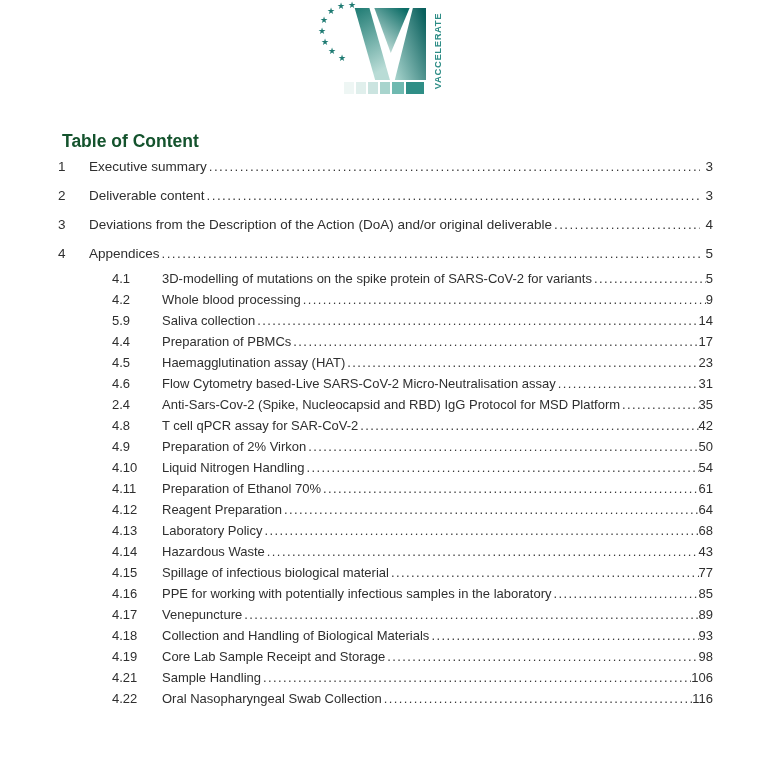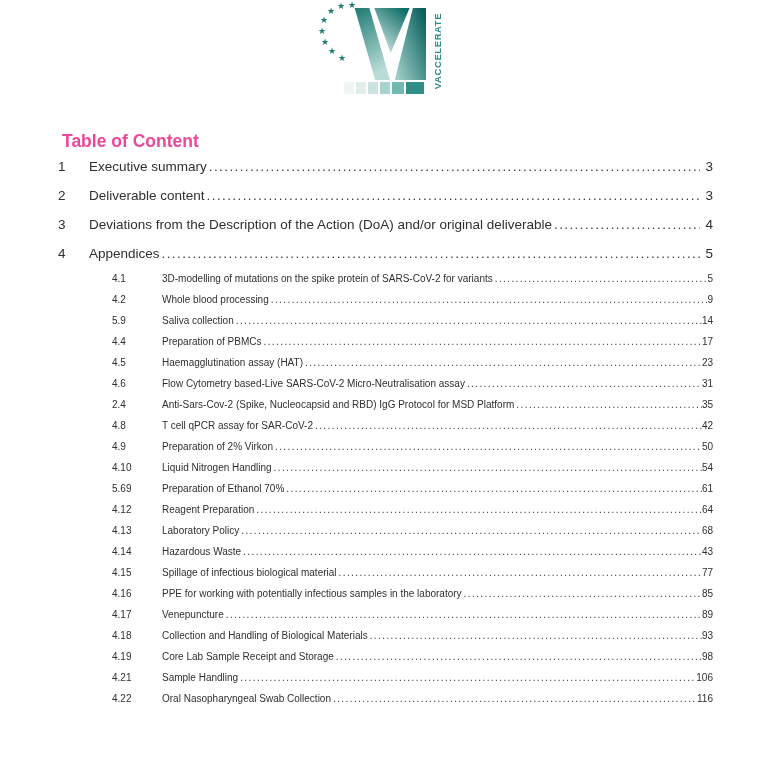--- a/index.html
+++ b/index.html
@@ -78,34 +78,34 @@
     left: 58px;
     top: 130px;
     width: 655px;
   }
   .toc-title {
     margin: 0 0 0 4px;
     height: 22px;
     font-size: 17.5px;
     line-height: 22px;
     font-weight: bold;
-    color: #ec4899;
+    color: #14532d;
   }
   .toc-row {
     display: flex;
     align-items: baseline;
   }
   .toc-row.level-1 {
     height: 29px;
     font-size: 13.5px;
     line-height: 29px;
   }
   .toc-row.level-2 {
     height: 21px;
-    font-size: 10px;
+    font-size: 13px;
     line-height: 21px;
   }
   .toc-row.level-1 .toc-num { flex: 0 0 31px; }
   .toc-row.level-2 .toc-num { flex: 0 0 50px; margin-left: 54px; }
   .toc-label { flex: 0 0 auto; white-space: nowrap; }
   .toc-leader {
     flex: 1 1 auto;
     overflow: hidden;
     white-space: nowrap;
     color: #3a3a3a;
@@ -247,21 +247,21 @@
           <span class="toc-leader"></span>
           <span class="toc-page">50</span>
         </div>
         <div class="toc-row level-2">
           <span class="toc-num">4.10</span>
           <span class="toc-label">Liquid Nitrogen Handling</span>
           <span class="toc-leader"></span>
           <span class="toc-page">54</span>
         </div>
         <div class="toc-row level-2">
-          <span class="toc-num">5.69</span>
+          <span class="toc-num">4.11</span>
           <span class="toc-label">Preparation of Ethanol 70%</span>
           <span class="toc-leader"></span>
           <span class="toc-page">61</span>
         </div>
         <div class="toc-row level-2">
           <span class="toc-num">4.12</span>
           <span class="toc-label">Reagent Preparation</span>
           <span class="toc-leader"></span>
           <span class="toc-page">64</span>
         </div>

